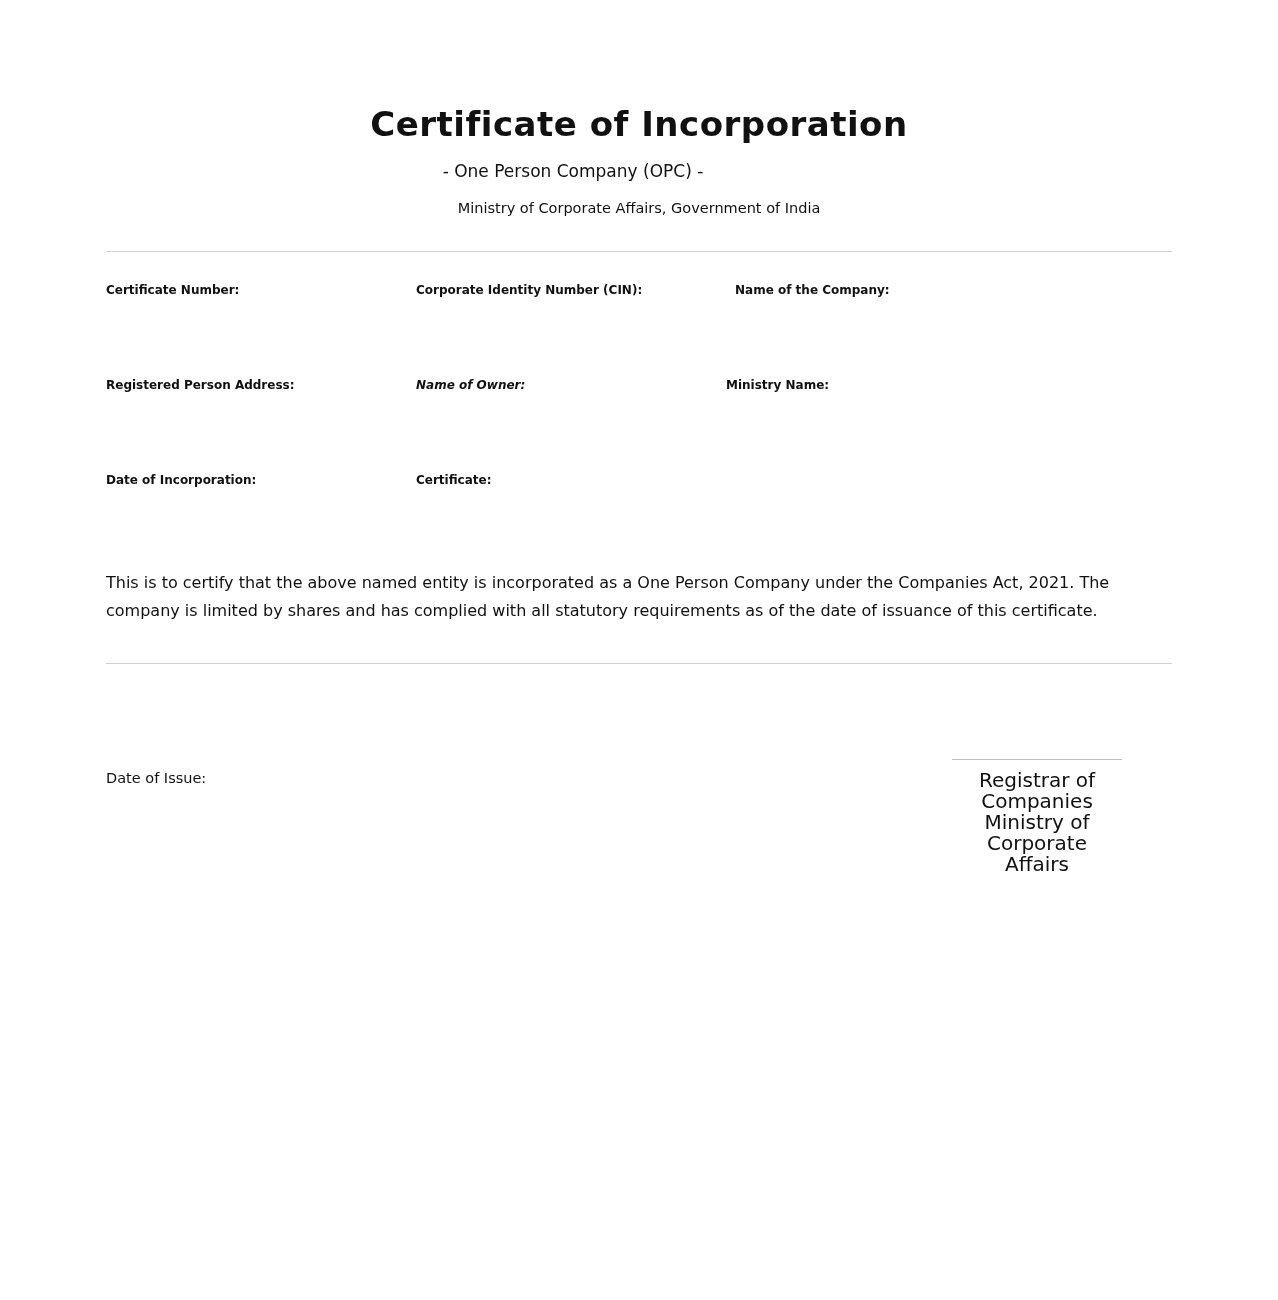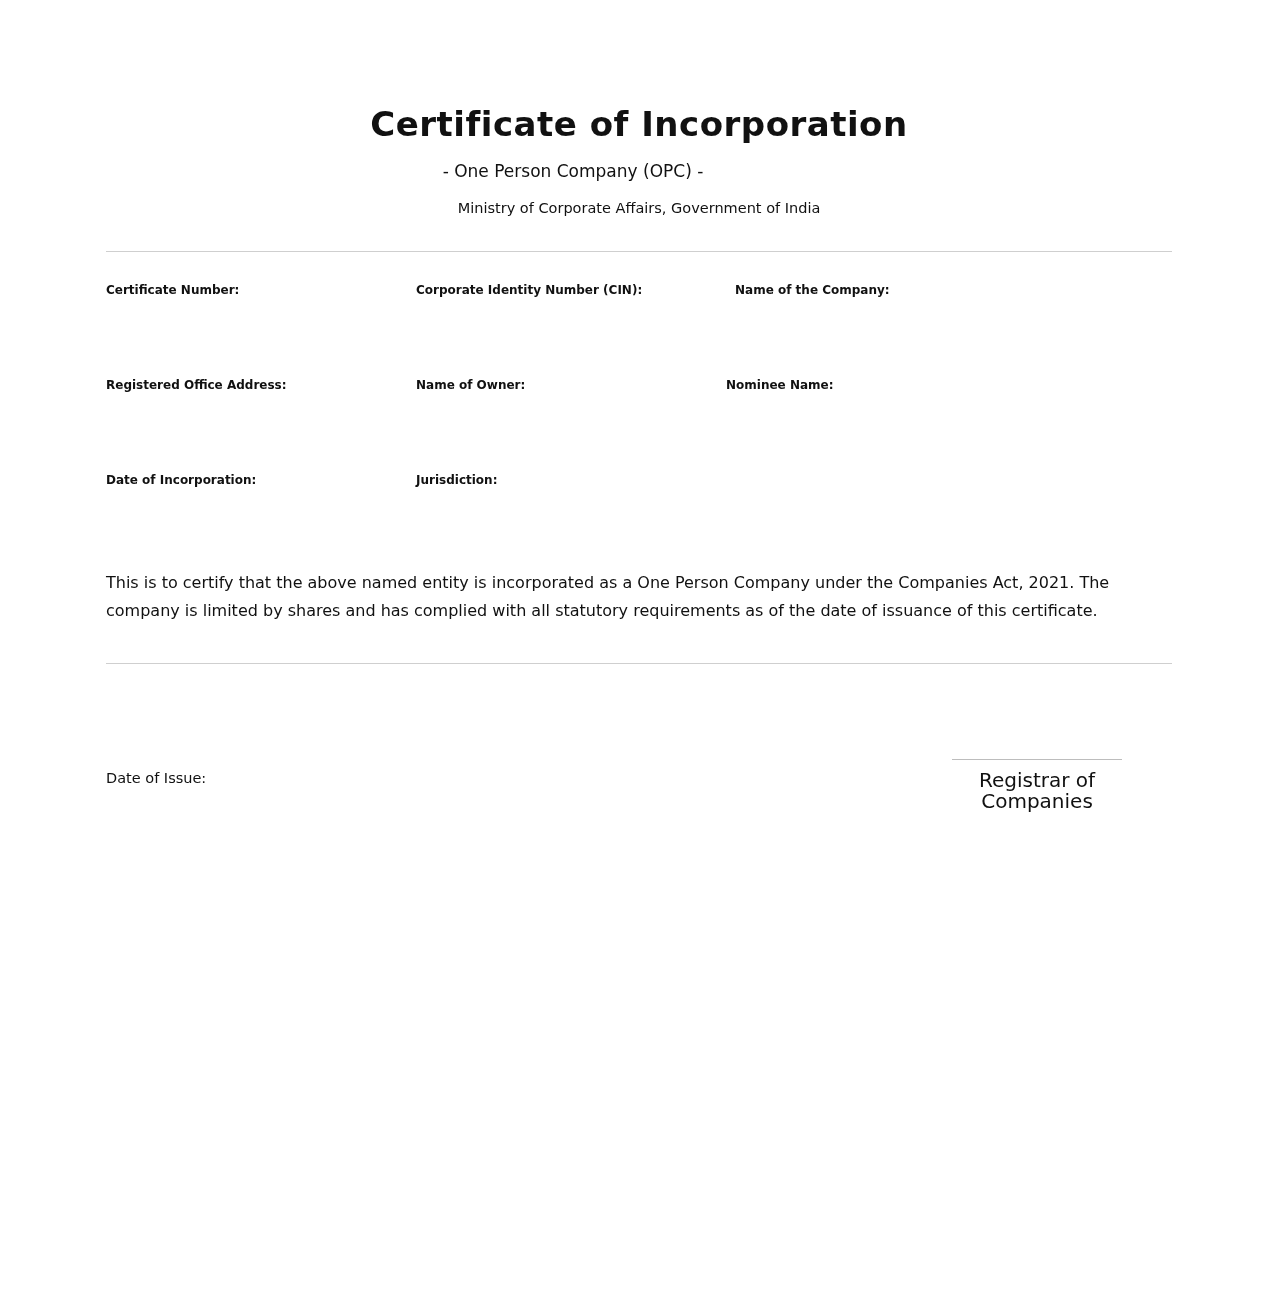--- a/index.html
+++ b/index.html
@@ -20,29 +20,30 @@
 <div class="title">Certificate of Incorporation</div>
 <div class="subtitle">- One Person Company (OPC) -</div>
 <div class="ministry">Ministry of Corporate Affairs, Government of India</div>
 
 <div class="hr" style="top:251px;"></div>
 
 <div class="label" style="top:283px;left:106px;">Certificate Number:</div>
 <div class="label" style="top:283px;left:416px;">Corporate Identity Number (CIN):</div>
 <div class="label" style="top:283px;left:735px;">Name of the Company:</div>
 
-<div class="label" style="top:378px;left:106px;">Registered Office Address:</div>
-<div class="label" style="top:378px;left:416px;">Name of Owner:</div>
-<div class="label" style="top:378px;left:726px;">Nominee Name:</div>
+<div class="label" style="top:378px;left:106px;">Registered Person Address:</div>
+<div class="label" style="top:378px;left:416px;font-style:italic;">Name of Owner:</div>
+<div class="label" style="top:378px;left:726px;">Ministry Name:</div>
 
 <div class="label" style="top:473px;left:106px;">Date of Incorporation:</div>
-<div class="label" style="top:473px;left:416px;">Jurisdiction:</div>
+<div class="label" style="top:473px;left:416px;">Certificate:</div>
 
 <div class="para">This is to certify that the above named entity is incorporated as a One Person Company under the Companies Act, 2021. The company is limited by shares and has complied with all statutory requirements as of the date of issuance of this certificate.</div>
 
 <div class="hr" style="top:663px;"></div>
 
 <div class="issue">Date of Issue:</div>
 
 <div class="sigline"></div>
 <div class="sig">
   <div>Registrar of Companies</div>
+  <div>Ministry of Corporate Affairs</div>
 </div>
 
 </body></html>

